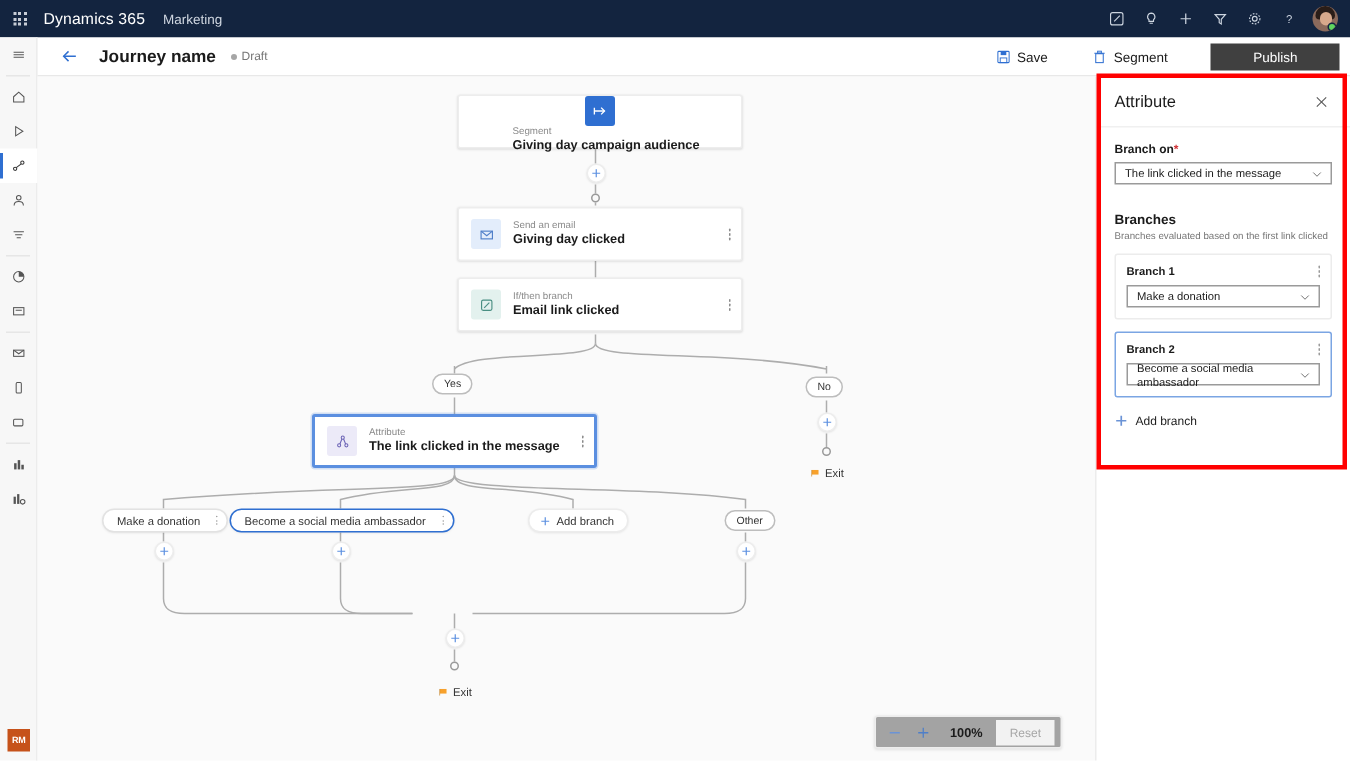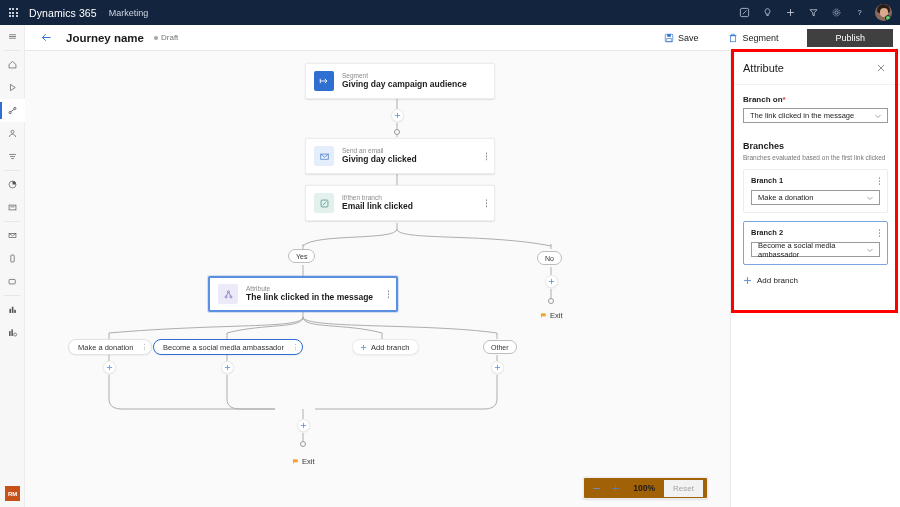--- a/index.html
+++ b/index.html
@@ -97,21 +97,21 @@
   
   .plusbtn { position: absolute; width: 13px; height: 13px; border-radius: 50%;
     background: #fff; border: 1px solid #ededed; display: flex; align-items: center;
     justify-content: center; box-shadow: 0 .5px 1.5px rgba(0,0,0,.10); }
   .endcirc { position: absolute; width: 6px; height: 6px; border-radius: 50%;
     background: #fafafa; border: 1px solid #9a9a9a; }
   .exitlbl { position: absolute; display: flex; align-items: center; gap: 3px; font-size: 7.5px; color: #333; }
   .flag { width: 7px; height: 7px; }
 
   
-  .zoomctl { position: absolute; right: 22px; bottom: 8px; height: 22px; background: #a16207;
+  .zoomctl { position: absolute; right: 22px; bottom: 8px; height: 22px; background: #a3a3a3;
     border: 1px solid #ededed; border-radius: 2px; display: flex; align-items: center;
     padding: 0 4px; gap: 2px; box-shadow: 0 .5px 2px rgba(0,0,0,.10); }
   .zbtn { width: 17px; height: 17px; display: flex; align-items: center; justify-content: center; }
   .zlevel { font-size: 8.5px; color: #1b1b1b; padding: 0 7px; font-weight: bold; }
   .zreset { font-size: 8px; color: #a6a6a6; background: #f2f2f2; border: 0; padding: 4px 9px;
     font-family: "Liberation Sans", sans-serif; }
 
   
   .panel { position: absolute; top: 51px; right: 0; width: 170px; height: 456px;
     background: #fff; border-left: 1px solid #ececec; }
@@ -368,21 +368,21 @@
       <line x1="472" y1="304" x2="472" y2="310"></line>
 
       <path d="M84 324 L84 348 C84 356, 90 358, 98 358 L250 358"></path>
       <path d="M202 324 L202 348 C202 356, 208 358, 216 358 L250 358"></path>
       <path d="M472 324 L472 348 C472 356, 466 358, 458 358 L290 358"></path>
       <line x1="278" y1="358" x2="278" y2="368"></line>
       <line x1="278" y1="382" x2="278" y2="390"></line>
     </g>
   </svg>
 
-  <div class="node" style="left:280px; top:12px; width:190px; height:36px;">
+  <div class="node" style="left:280px; top:12px; width:190px; height:36px;flex-direction:column;">
     <div class="node-ico" style="background:#2f6fd1;">
       <svg width="12" height="12" viewBox="0 0 16 16">
           <line x1="3" y1="8" x2="12" y2="8" stroke="#fff" stroke-width="1.2"></line>
           <line x1="3" y1="5" x2="3" y2="11" stroke="#fff" stroke-width="1.2"></line>
           <polyline points="9,5 12,8 9,11" fill="none" stroke="#fff" stroke-width="1.2"></polyline>
         </svg>
     </div>
     <div class="node-text">
       <div class="node-kind">Segment</div>
       <div class="node-name">Giving day campaign audience</div>

